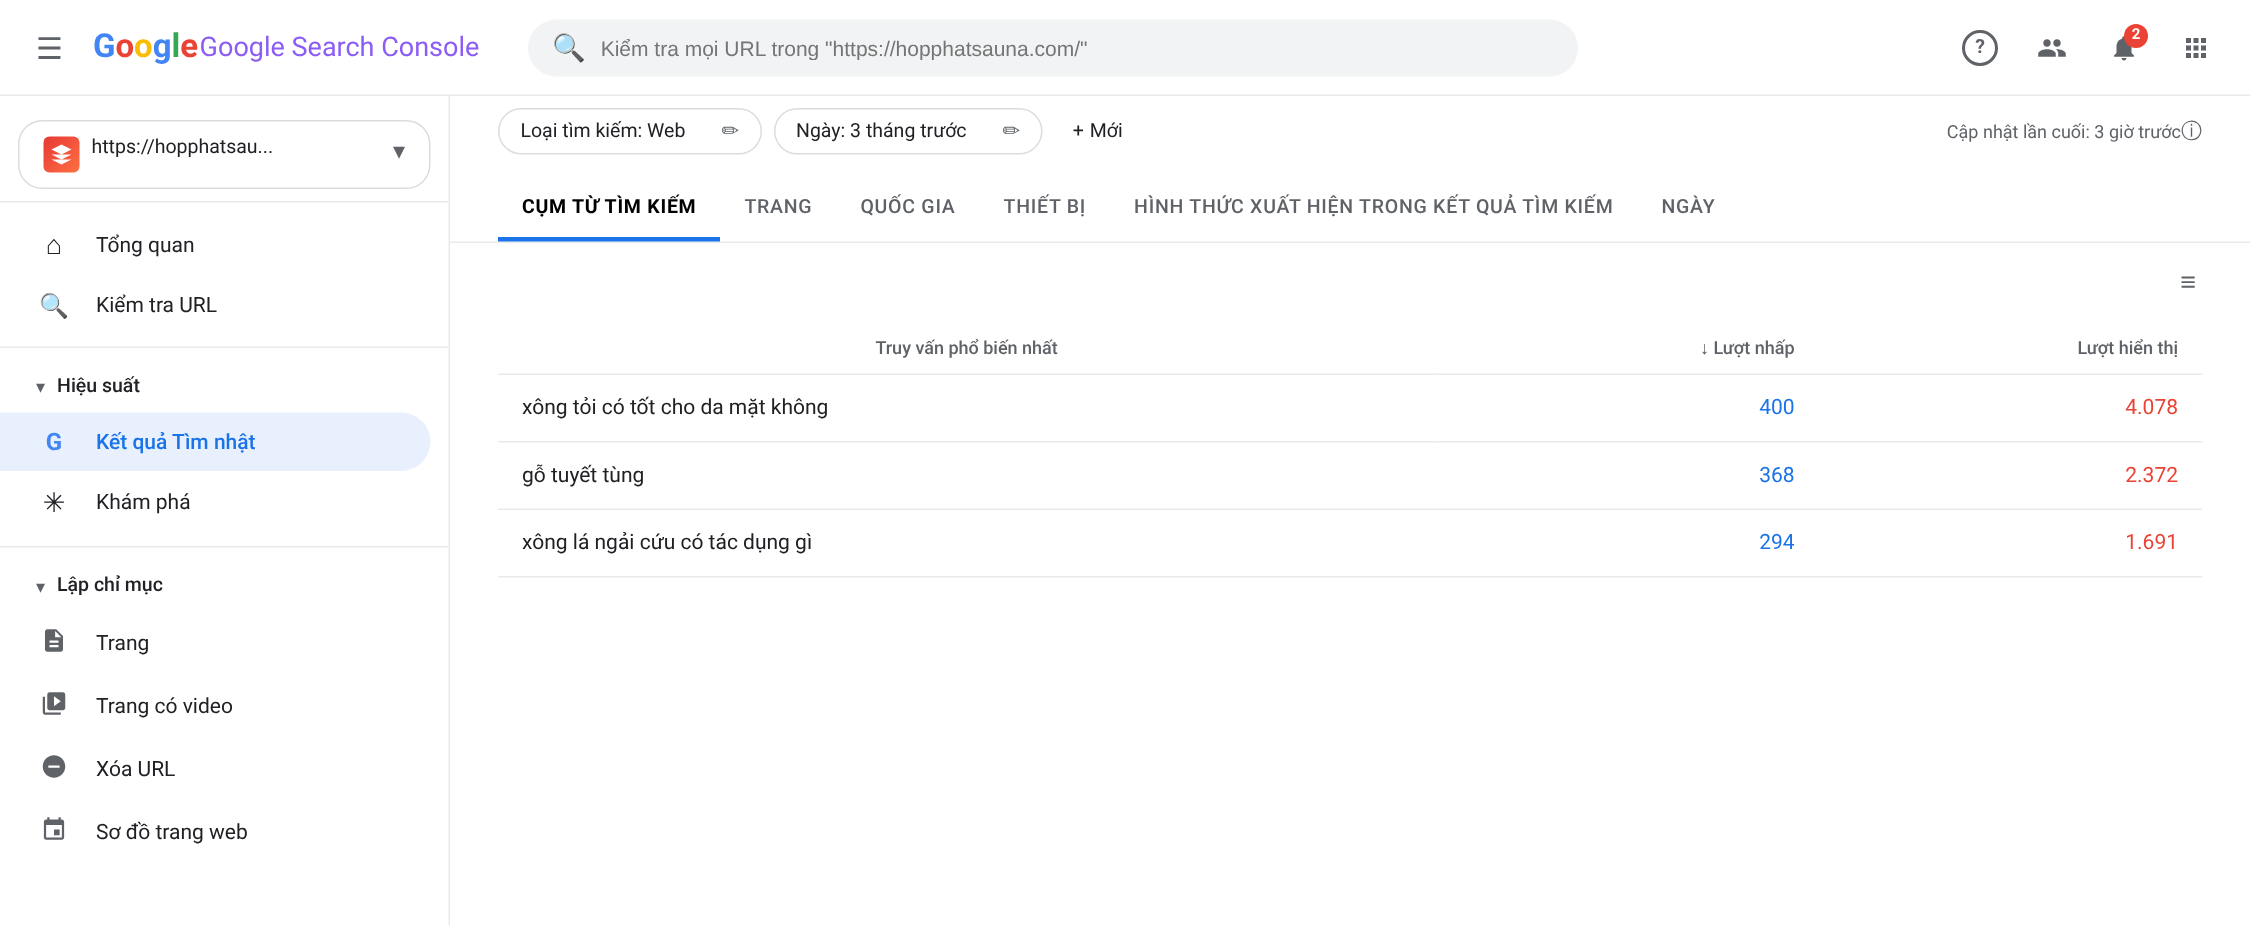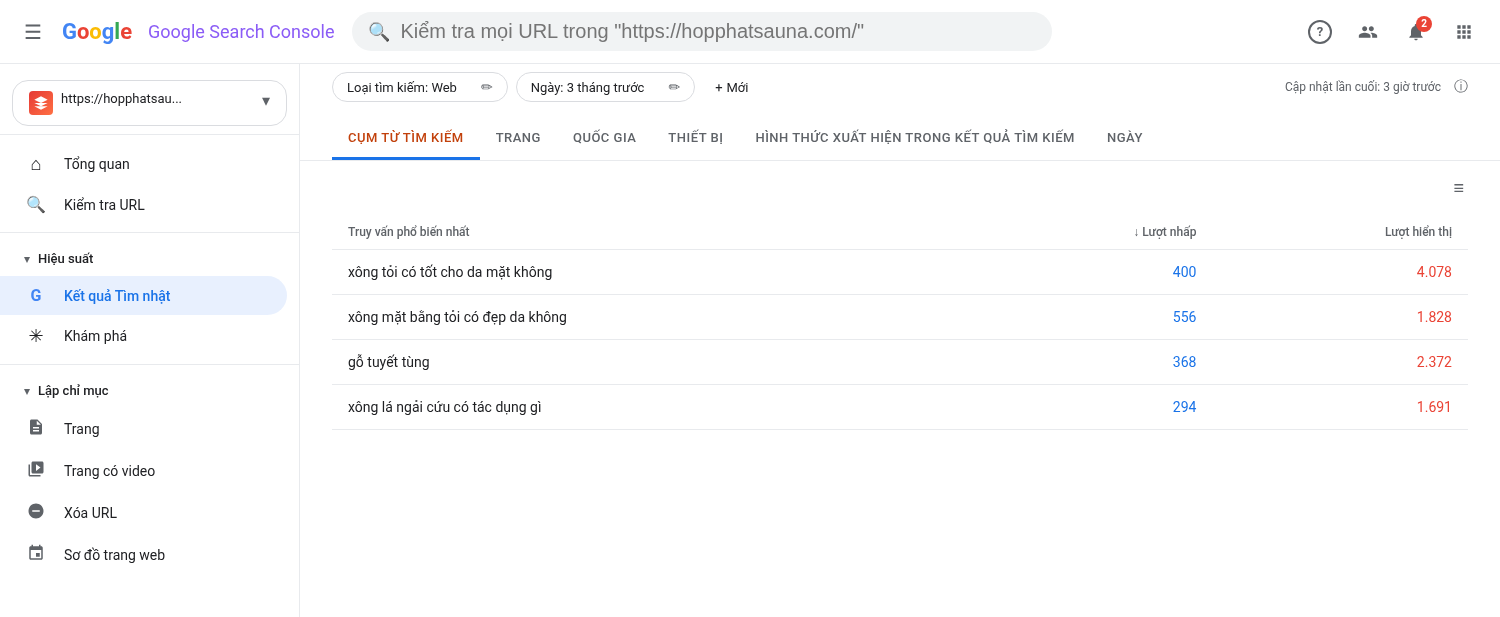--- a/index.html
+++ b/index.html
@@ -24,21 +24,21 @@
     .hamburger-icon {
       cursor: pointer;
       font-size: 20px;
       color: #5f6368;
       padding: 8px;
       border-radius: 50%;
     }
     .logo {
       display: flex;
       align-items: center;
-      gap: 16px;
+      gap: 1px;
     }
     .logo-text {
       font-size: 18px;
       color: #8b5cf6;
       font-weight: 400;
       white-space: nowrap;
     }
     .g-blue { color: #4285f4; }
     .g-red { color: #ea4335; }
     .g-yellow { color: #fbbc04; }
@@ -51,21 +51,21 @@
       align-items: center;
       background: #f1f3f4;
       border-radius: 24px;
       padding: 8px 16px;
       gap: 10px;
     }
     .search-bar input {
       border: none;
       background: transparent;
       outline: none;
-      font-size: 20px;
+      font-size: 14px;
       color: #8b5cf6;
       width: 100%;
     }
     .search-icon-header { color: #5f6368; font-size: 18px; }
 
     .header-actions {
       display: flex;
       align-items: center;
       gap: 8px;
       margin-left: auto;
@@ -214,21 +214,21 @@
       color: #202124;
       border-radius: 16px;
     }
 
     .last-updated {
       margin-left: auto;
       font-size: 12px;
       color: #5f6368;
       display: flex;
       align-items: center;
-      gap: 13px;
+      gap: 0;
     }
     .info-icon { font-size: 14px; cursor: pointer; }
 
     
     .tabs-row {
       display: flex;
       align-items: center;
       padding: 0 32px;
       border-bottom: 1px solid #e8eaed;
       gap: 0;
@@ -238,22 +238,23 @@
       font-size: 13px;
       font-weight: 500;
       color: #5f6368;
       cursor: pointer;
       border-bottom: 3px solid transparent;
       text-transform: uppercase;
       letter-spacing: 0.5px;
       white-space: nowrap;
     }
     .tab.active {
-      color: #c2410c;
+      color: #000000;
       border-bottom-color: #1a73e8;
+      font-weight: bold;
     }
 
     
     .table-container {
       padding: 0 32px;
     }
     .table-toolbar {
       display: flex;
       justify-content: flex-end;
       padding: 12px 0;
@@ -263,21 +264,21 @@
       color: #5f6368;
       cursor: pointer;
       padding: 4px;
     }
 
     .data-table {
       width: 100%;
       border-collapse: collapse;
     }
     .data-table th {
-      text-align: left;
+      text-align: center;
       padding: 10px 16px;
       font-size: 12px;
       font-weight: 500;
       color: #5f6368;
       border-bottom: 1px solid #e8eaed;
     }
     .data-table th.numeric { text-align: right; }
     .data-table td {
       padding: 14px 16px;
       font-size: 14px;
@@ -455,25 +456,20 @@
             <th class="col-impressions numeric">Lượt hiển thị</th>
           </tr>
         </thead>
         <tbody id="table-body">
         <tr>
       <td>xông tỏi có tốt cho da mặt không</td>
       <td class="clicks">400</td>
       <td class="impressions">4.078</td>
     </tr>
             <tr>
-      <td>xông mặt bằng tỏi có đẹp da không</td>
-      <td class="clicks">556</td>
-      <td class="impressions">1.828</td>
-    </tr>
-            <tr>
       <td>gỗ tuyết tùng</td>
       <td class="clicks">368</td>
       <td class="impressions">2.372</td>
     </tr>
             <tr>
       <td>xông lá ngải cứu có tác dụng gì</td>
       <td class="clicks">294</td>
       <td class="impressions">1.691</td>
     </tr>
           </tbody>

